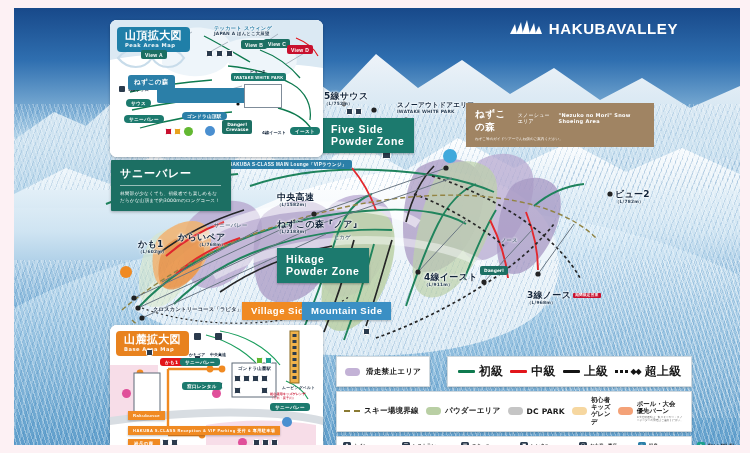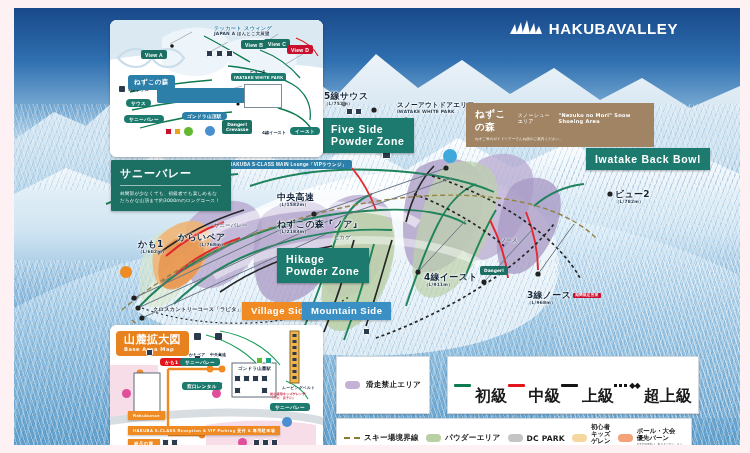--- a/index.html
+++ b/index.html
@@ -137,21 +137,21 @@
   .legrow {
     background:#ffffff; border:1px solid #cfd8de;
     display:flex; align-items:center;
     box-shadow:0 1px 2px rgba(0,0,0,.18);
   }
   #leg-top { display:flex; gap:17px; align-items:stretch; }
   #leg-restricted { padding: 6px 8px; display:flex; align-items:center; gap:6px; }
   #leg-diff { flex:1; padding:6px 6px; display:flex; align-items:center; justify-content:space-around; }
   .sw-oval { width:15px; height:8px; border-radius:5px; display:inline-block; flex:none;}
   .leg-txt { font-size:7.6px; font-weight:bold; color:#1a1a1a; white-space:nowrap; letter-spacing:.2px;}
-  .leg-txt.big { font-size:16px;margin-top:23px; }
+  .leg-txt.big { font-size:12px; }
   .diffitem { display:flex; align-items:center; gap:4px; }
   .dline { width:17px; height:3px; display:inline-block; flex:none; border-radius:1px;}
   .dline.dotted {
     height:3px; background:none;
     border-top:3px dotted #141414; width:13px; border-radius:0;
   }
   .dmarks { font-size:8px; font-weight:bold; color:#141414; letter-spacing:-1px; margin-left:-2px;}
   #leg-mid { margin-top:4px; padding:5px 7px; display:flex; align-items:center; gap:7px; }
   .miditem { display:flex; align-items:center; gap:4px; }
   .miditem .two { line-height:1.12; }
@@ -375,20 +375,24 @@
         <g stroke="#e2151b" stroke-width="1.1" fill="none">
           <path d="M186 18 C196 22 204 28 208 36"></path>
         </g>
         <circle cx="108" cy="74" r="4" fill="#3fa9dc"></circle>
         <circle cx="62" cy="26" r="1.8" fill="#111"></circle>
         <circle cx="128" cy="84" r="1.6" fill="#111"></circle>
 
         <path d="M8 38 C18 26 34 26 42 38 C50 50 66 50 74 38 C66 26 50 26 42 38 C34 50 18 50 8 38 Z" fill="none" stroke="#c8dcea" stroke-width="2.2"></path>
       </svg>
 
+      <div class="inset-title" id="peak-title">
+        <span class="jp">山頂拡大図</span>
+        <span class="en">Peak Area Map</span>
+      </div>
 
       <div class="mlabel xs" style="left:104px;top:6px;">
         <span class="n" style="color:#2b7fa8;">テッカート スウィング</span>
         <span class="m">JAPAN A ほんとこ大展望</span>
       </div>
       <div class="gtag" style="left:18px;top:55px;background:#2b7fa8;padding:3px 6px;border-radius:3px;">
         <span style="font-size:6.5px;font-weight:bold;">ねずこの森</span>
       </div>
       <div class="mlabel xs" style="left:20px;top:65px;">
         <span class="n" style="font-size:3.6px;color:#fff;text-shadow:none;">スノーシューエリア</span>
@@ -464,21 +468,20 @@
         <span class="sub">スノーシューエリア</span>
         <span class="en">"Nezuko no Mori" Snow Shoeing Area</span>
       </div>
       <div class="note">ねずこ等のガイドツアーでんね側のご案内ください。</div>
     </div>
 
     <div class="zone" style="left:308px;top:110px;">Five Side
 Powder Zone</div>
     <div class="zone" style="left:263px;top:240px;">Hikage
 Powder Zone</div>
-    <div class="zone" style="left:572px;top:140px;">Iwatake Back Bowl</div>
 
     <div class="pill orange" style="left:228px;top:294px;">Village Side</div>
     <div class="pill blue" style="left:288px;top:294px;">Mountain Side</div>
 
     <div class="mlabel" style="left:310px;top:84px;">
       <span class="n">5線サウス</span>
       <span class="m">（L/752m）</span>
     </div>
     <div class="mlabel sm" style="left:383px;top:94px;">
       <span class="n">スノーアウトドアエリア</span>

